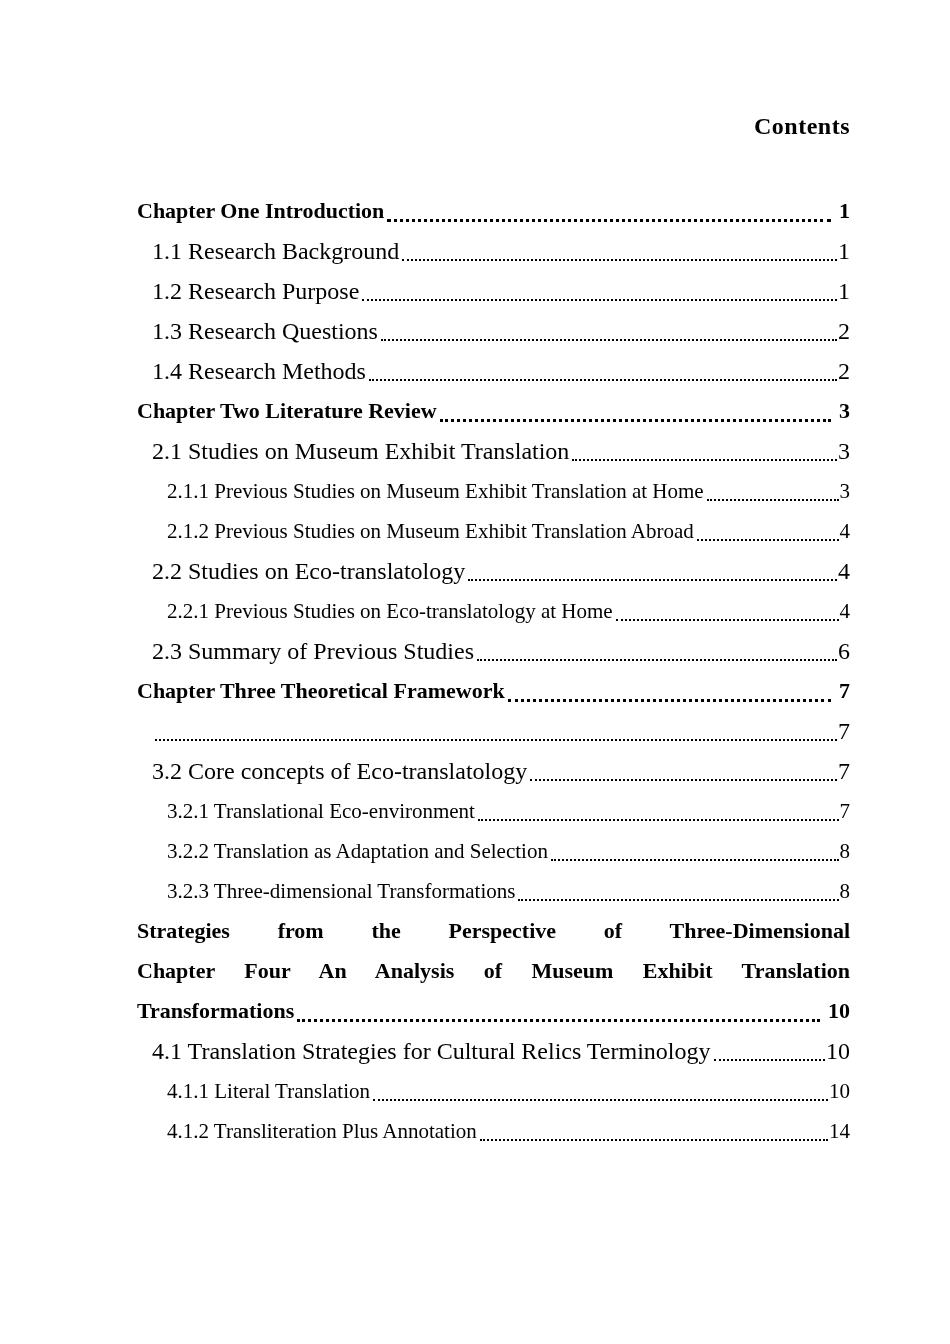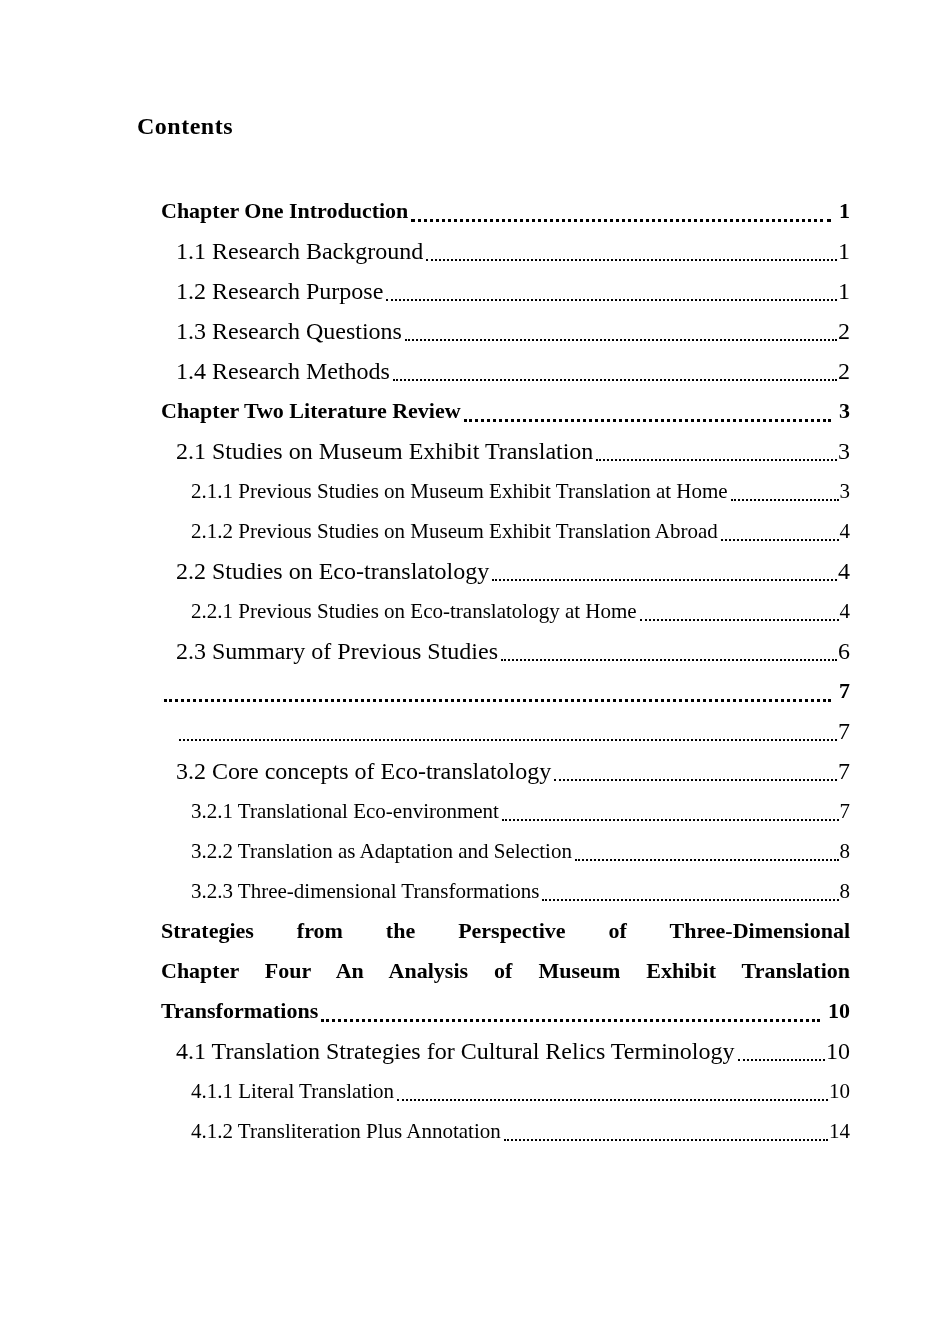--- a/index.html
+++ b/index.html
@@ -10,33 +10,32 @@
     color: #000000;
     overflow: hidden;
   }
   .page {
     width: 950px; height: 1344px;
     background: #ffffff;
     padding: 108px 100px 0 137px;
     overflow: hidden;
   }
   .doc-title {
-    text-align: left;
+    text-align: right;
     font-weight: bold;
     font-size: 24px;
     line-height: 36px;
     letter-spacing: 0.5px;
   }
   .toc { margin-top: 47px; }
   .row {
     display: flex;
     height: 40px;
     line-height: 40px;
     align-items: stretch;
-    margin-left: 24px;
   }
   .lvl1 { font-weight: bold; font-size: 22px; }
   .lvl2 { font-size: 24px; padding-left: 15px; }
   .lvl3 { font-size: 21px; padding-left: 30px; }
   .label { white-space: nowrap; }
   .dots {
     flex: 1;
     align-self: flex-end;
     min-width: 16px;
     margin: 0 1px 10px 3px;
@@ -112,20 +111,21 @@
         <span class="label">2.2.1 Previous Studies on Eco-translatology at Home</span>
         <span class="dots"></span>
         <span class="pagenum">4</span>
       </div>
       <div class="row lvl2">
         <span class="label">2.3 Summary of Previous Studies</span>
         <span class="dots"></span>
         <span class="pagenum">6</span>
       </div>
       <div class="row lvl1">
+        <span class="label">Chapter Three Theoretical Framework</span>
         <span class="dots"></span>
         <span class="pagenum">7</span>
       </div>
       <div class="row lvl2">
         <span class="dots"></span>
         <span class="pagenum">7</span>
       </div>
       <div class="row lvl2">
         <span class="label">3.2 Core concepts of Eco-translatology</span>
         <span class="dots"></span>

